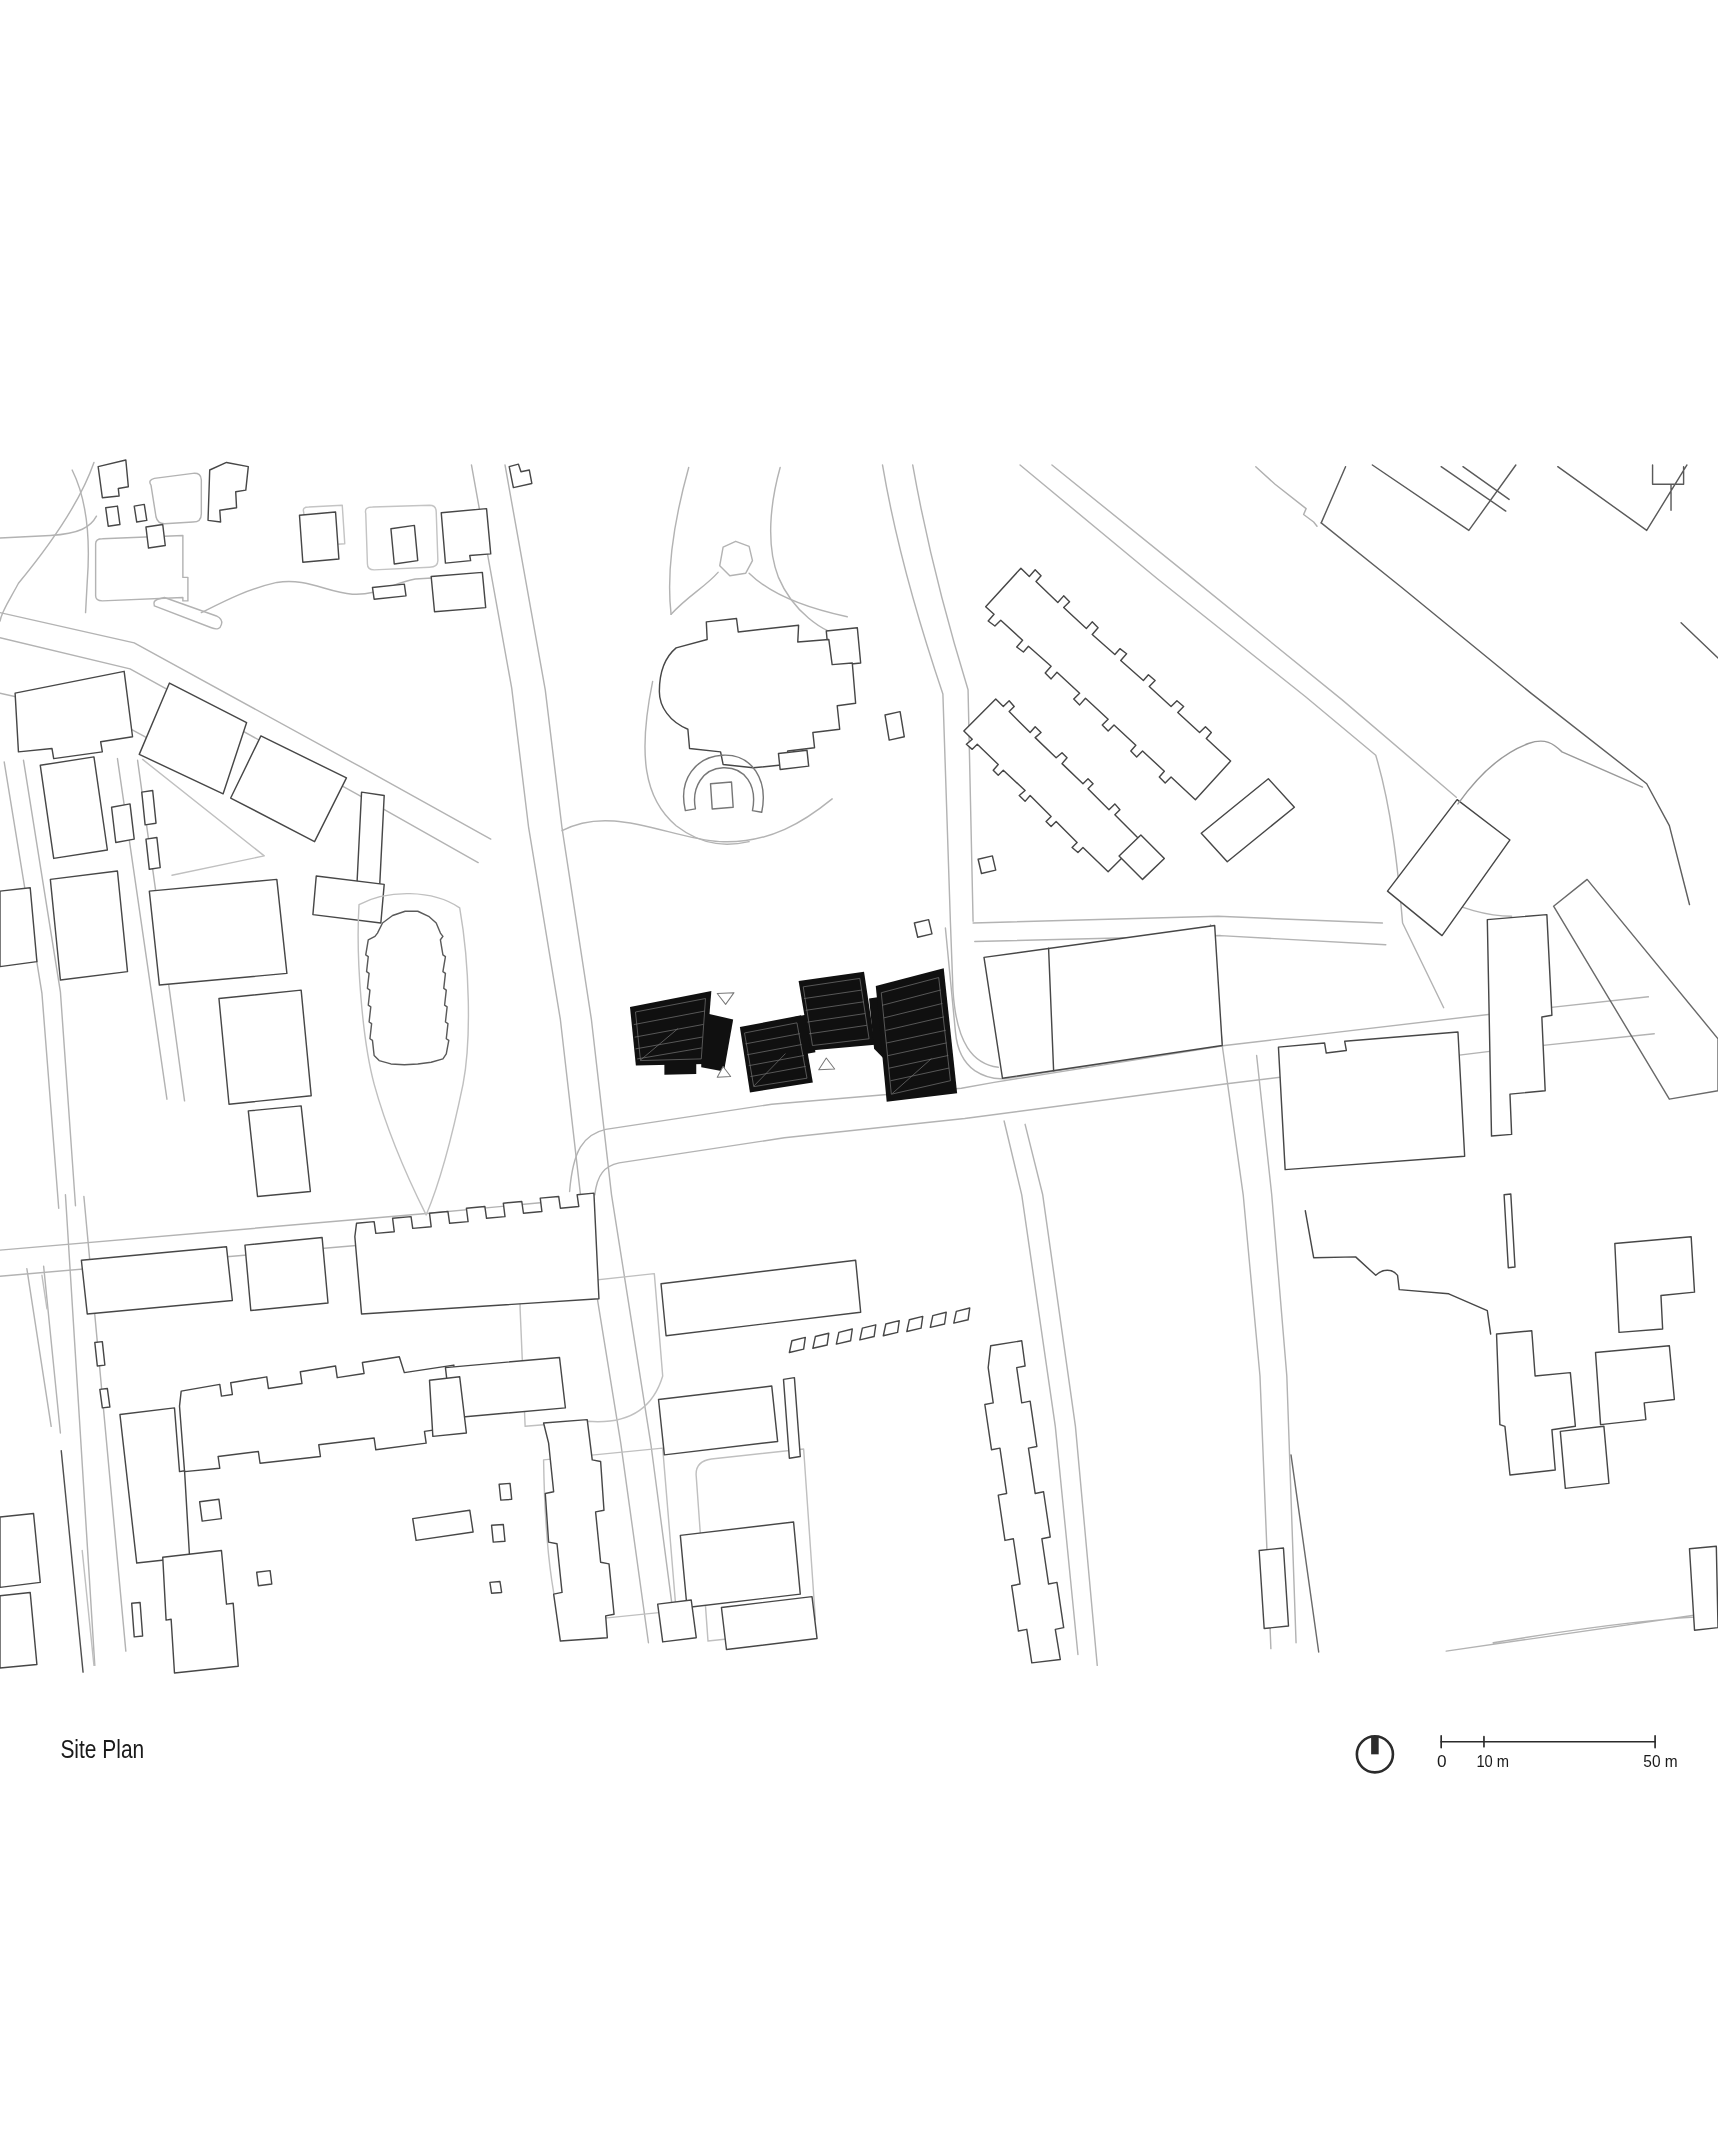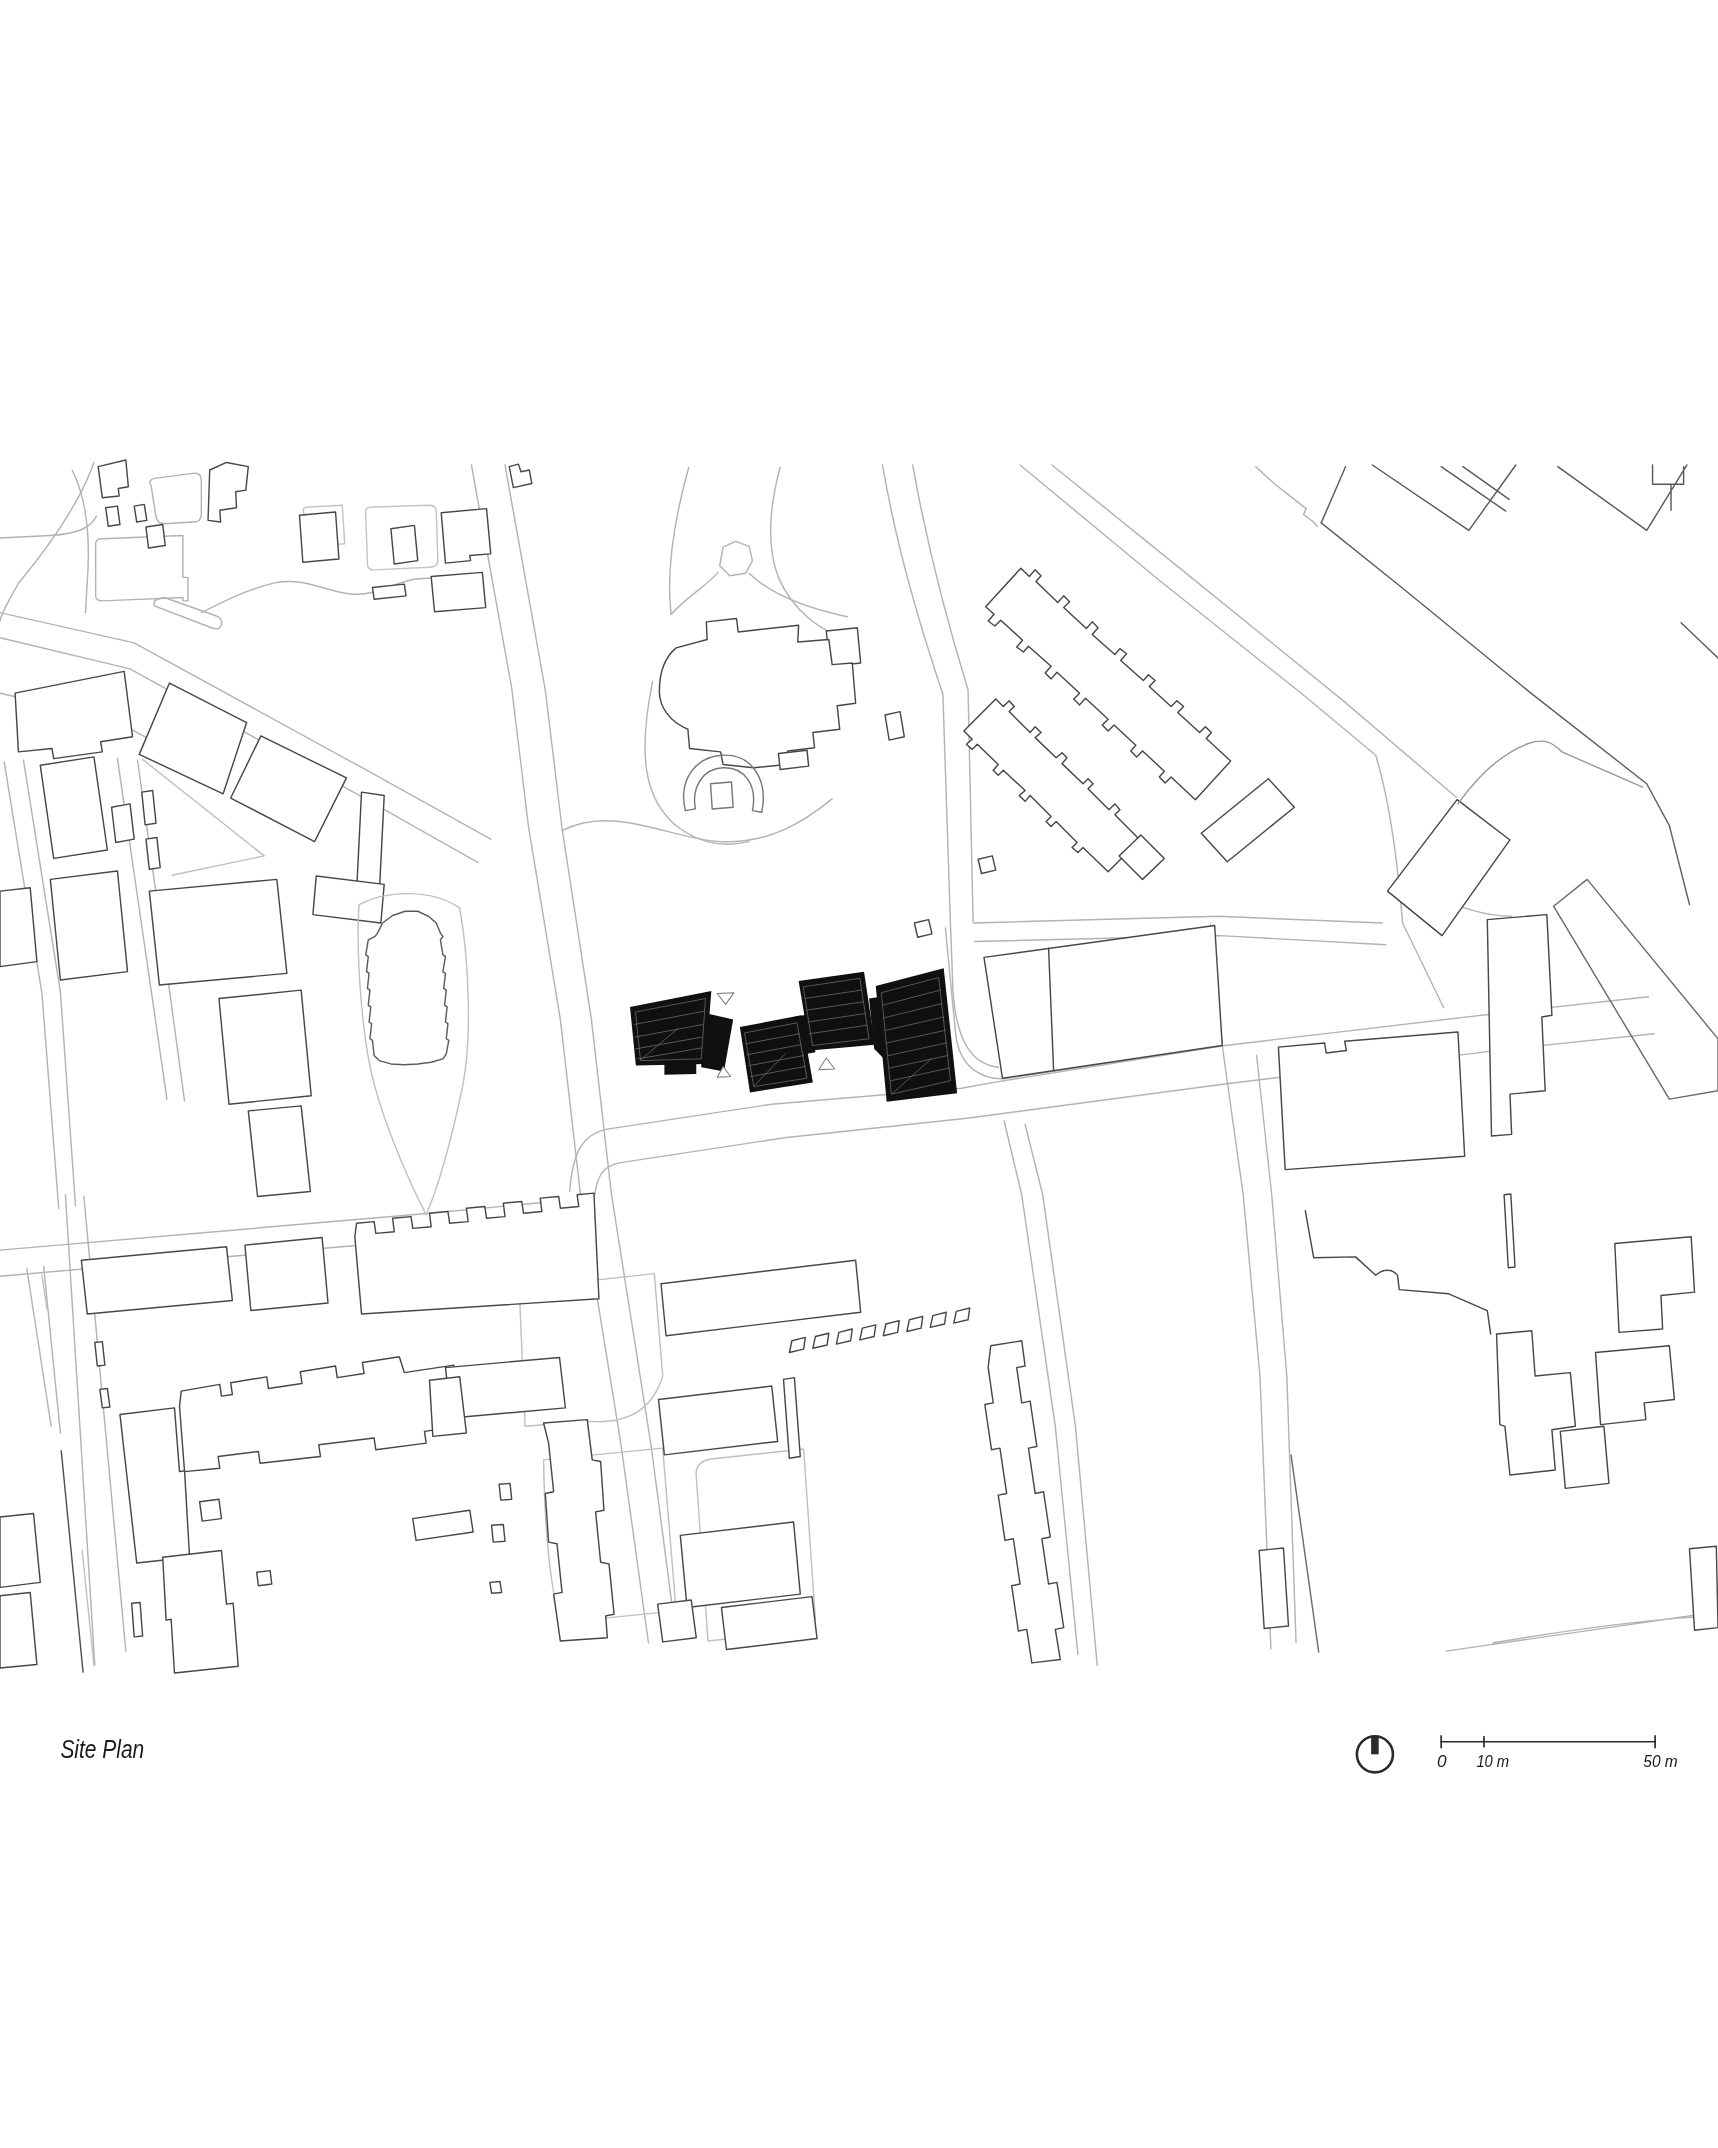--- a/index.html
+++ b/index.html
@@ -1,17 +1,17 @@
 <!DOCTYPE html>
 <html style="font-size:13.4px"><head>
 <meta charset="utf-8">
 <style>
   html,body{margin:0;padding:0;background:#ffffff;}
   .page{position:relative;width:1718px;height:2148px;background:#ffffff;overflow:hidden;
-        font-family:"Liberation Sans", sans-serif;font-style:italic;}
+        font-family:"Liberation Sans", sans-serif;}
   svg{position:absolute;left:0;top:0;}
 </style>
 </head>
 <body>
 <div class="page">
 <svg width="1718" height="2148" viewBox="0 0 2048 2560" fill="none" stroke-linejoin="round" stroke-linecap="round">
 
 <g id="streets" stroke="#b3b3b3" stroke-width="1.7" fill="none">
 
 <path d="M112,551 C95,600 55,655 22,695 C12,714 2,728 0,740"></path>

